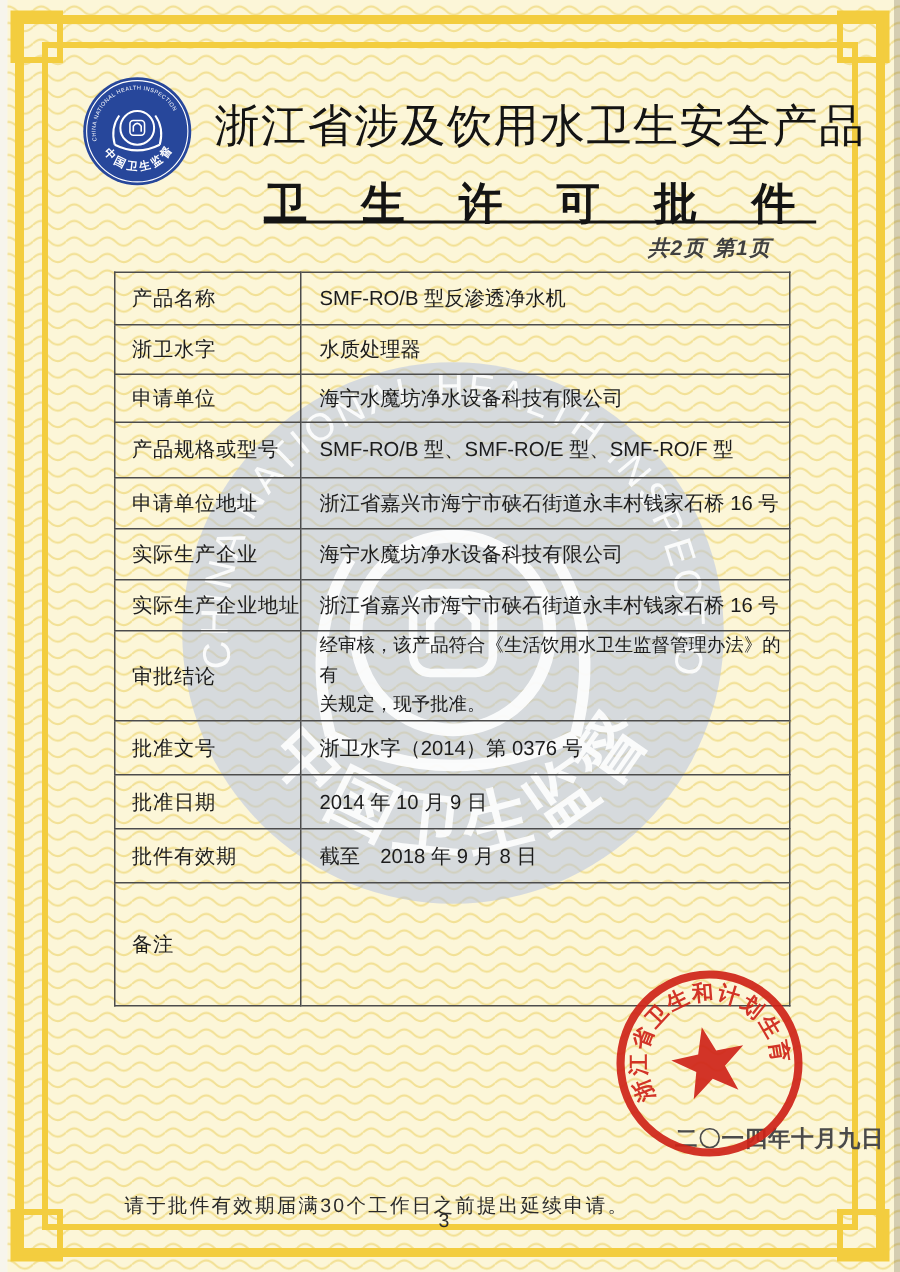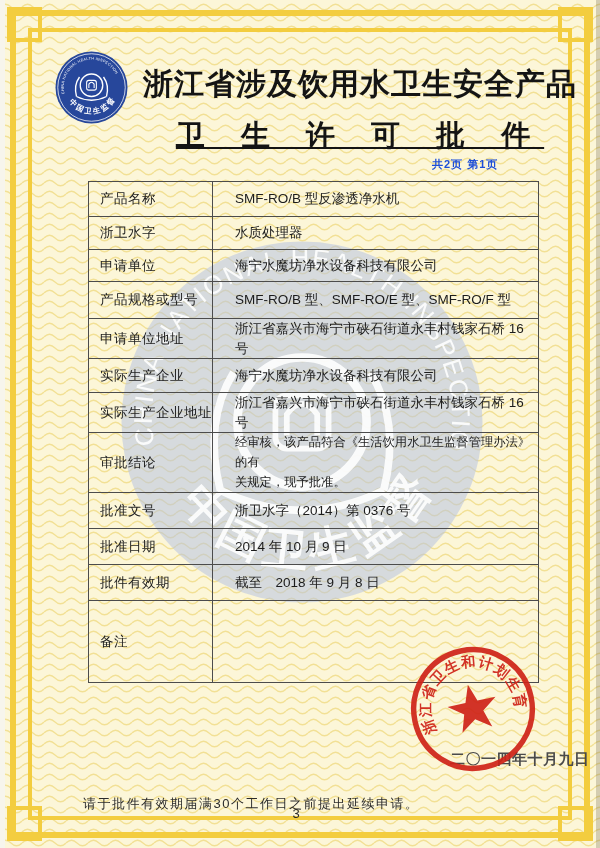--- a/index.html
+++ b/index.html
@@ -12,36 +12,36 @@
   }
   .bg-svg { position:absolute; left:0; top:0; z-index:0; }
   .scan-edge-left { position:absolute; left:0; top:0; width:5px; height:848px; background:#f7f5ec; z-index:6; }
   .scan-edge-right { position:absolute; right:0; top:0; width:4px; height:848px; background:rgba(90,85,60,.25); z-index:6; }
 
   .watermark { position:absolute; left:112px; top:232px; z-index:1; }
 
   .emblem { position:absolute; left:54px; top:50px; z-index:2; }
 
   .title-block { position:absolute; left:130px; top:64px; width:460px; z-index:2; text-align:center; }
-  .title-line1 { font-size:30px; font-weight:700; letter-spacing:1px; color:#141414; white-space:nowrap; }
+  .title-line1 { font-size:30px; font-weight:400; letter-spacing:1px; color:#141414; white-space:nowrap; }
   .title-line2 { margin-top:11px; font-size:29px; font-weight:800; letter-spacing:14px; color:#141414; white-space:nowrap;text-decoration:underline; }
 
   .page-indicator { position:absolute; left:432px; top:157px; z-index:2;
-    font-size:11px; font-weight:700; letter-spacing:1px; color:#1d4ed8; }
+    font-size:14px; font-weight:700; letter-spacing:1px; color:#404040;font-style:italic; }
 
   table.doc {
-    position:absolute; left:88px; top:181px; width:451px; z-index:2;
+    position:absolute; left:76px; top:181px; width:451px; z-index:2;
     border-collapse:collapse; table-layout:fixed;
   }
   table.doc td {
     border:1.6px solid #4c4c4c; vertical-align:middle;
     font-size:13.5px; color:#1c1c1c; line-height:1.45;
   }
   td.lbl { width:124px; padding-left:11px; letter-spacing:.5px; }
-  td.val { padding-left:22px; padding-right:4px; white-space:pre-line; }
+  td.val { padding-left:12px; padding-right:4px; white-space:pre-line; }
   tr.r8 td.val { font-size:12.3px; line-height:1.6; }
 
   .stamp { position:absolute; left:389px; top:625px; z-index:4; pointer-events:none; }
   .stamp-date { position:absolute; left:450px; top:750px; z-index:3;
     font-size:15px; letter-spacing:.5px; color:#4a4a4a; font-weight:600; white-space:nowrap; }
 
   .footer-note { position:absolute; left:42px; top:795px; z-index:2;
     font-size:13px; letter-spacing:1.5px; color:#2b2b2b; white-space:nowrap;margin-left:41px; }
   .page-number { position:absolute; left:0; top:806px; width:592px; z-index:2;
     text-align:center; font-size:13px; color:#2b2b2b; }

